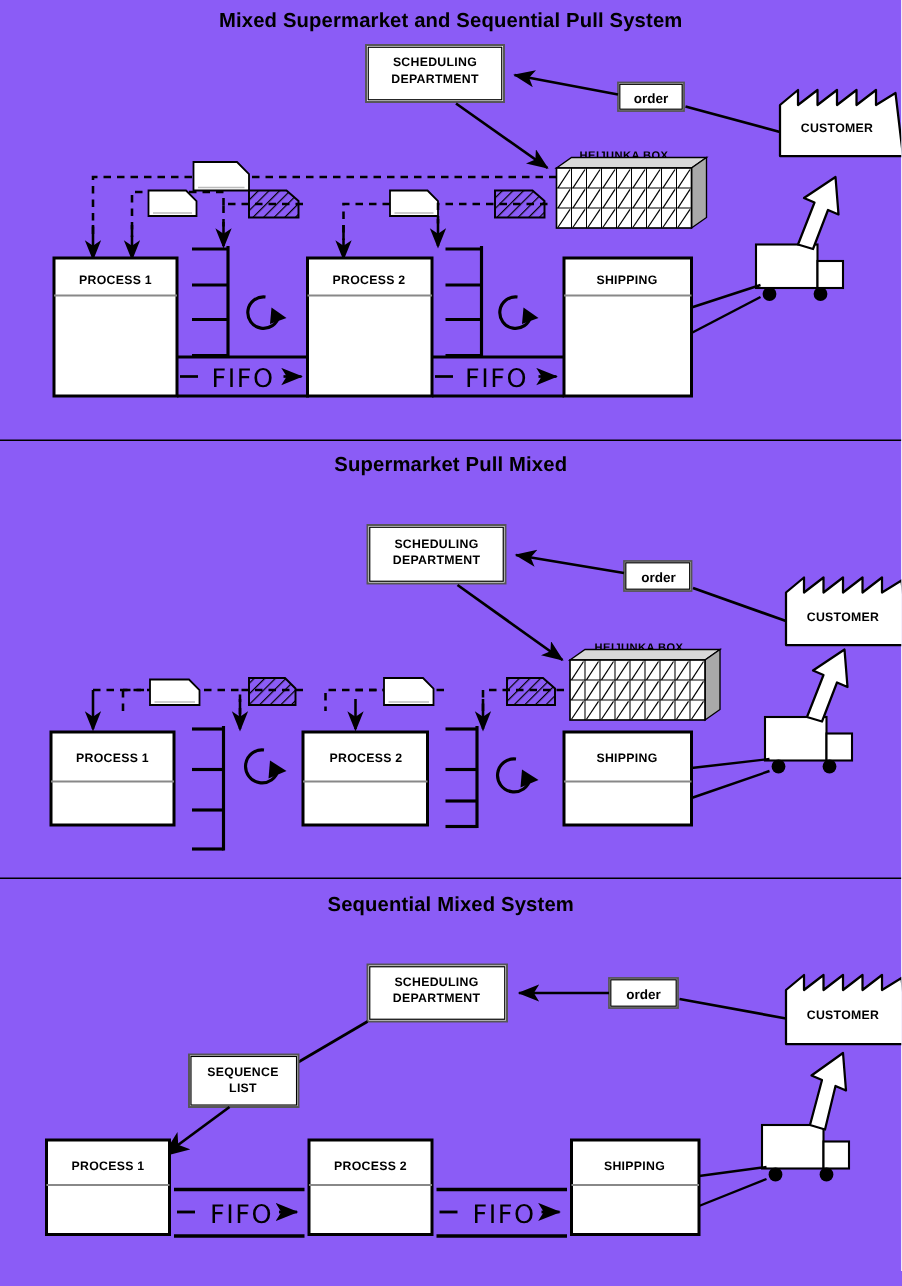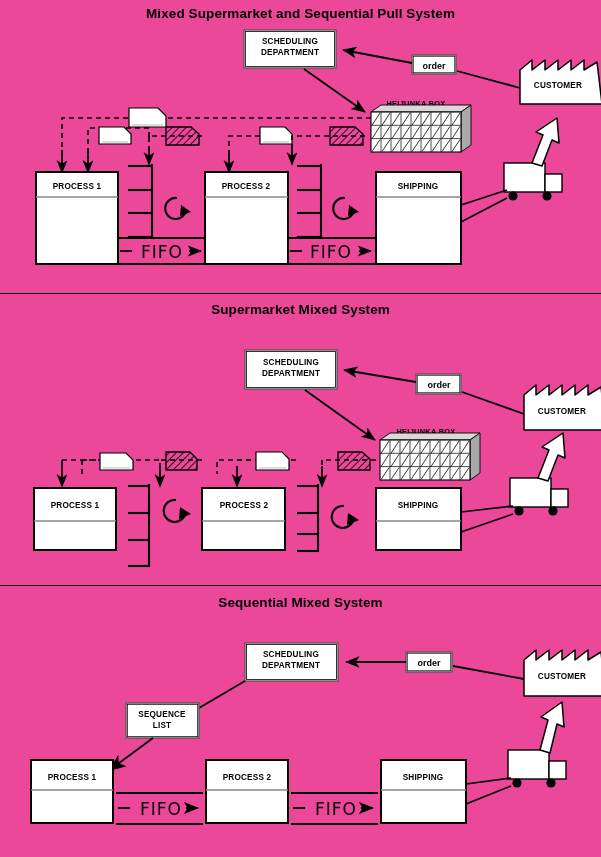--- a/index.html
+++ b/index.html
@@ -12,21 +12,21 @@
     position: relative;
     width: 601px;
     height: 857px;
     background: #ffffff;
     overflow: hidden;
   }
   .panel {
     position: absolute;
     left: 0;
     width: 601px;
-    background: #ec4899;
+    background: #8b5cf6;
   }
   .panel-title {
     position: absolute;
     left: 0; right: 0;
     text-align: center;
     font-weight: bold;
     font-size: 13.5px;
     color: #000;
     letter-spacing: 0.1px;
   }
@@ -261,21 +261,21 @@
         <g>
           <path d="M516,163 L527,135 L520,132 L541,118 L543,143 L536,140 L526,166 Z" fill="#fff" stroke="#000" stroke-width="1.5" stroke-linejoin="round"></path>
         </g>
       </svg>
     </div>
 
     <div class="divider" style="top:293px;"></div>
   </div>
 
   <div class="panel" style="top:294px;height:292px;">
-    <div class="panel-title" style="top:8px;">Supermarket Mixed System</div>
+    <div class="panel-title" style="top:8px;">Supermarket Pull Mixed</div>
 
     <div class="svgwrap">
       <svg width="601" height="292" viewBox="0 0 601 292">
         <defs>
           <pattern id="hatchB" width="5" height="5" patternTransform="rotate(45)" patternUnits="userSpaceOnUse">
             <line x1="0" y1="0" x2="0" y2="5" stroke="#000" stroke-width="1.6"></line>
           </pattern>
           <marker id="arrSolid2" markerWidth="9" markerHeight="9" refX="7.5" refY="3.2" orient="auto">
             <path d="M0,0 L8,3.2 L0,6.4 L2,3.2 z" fill="#000"></path>
           </marker>

